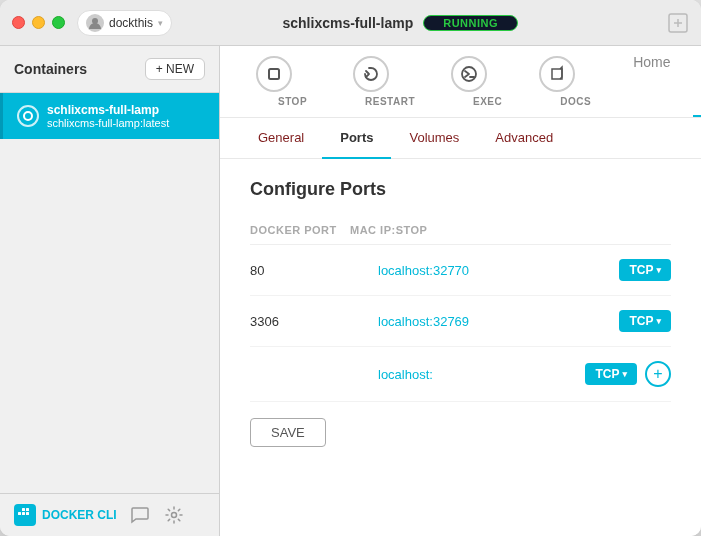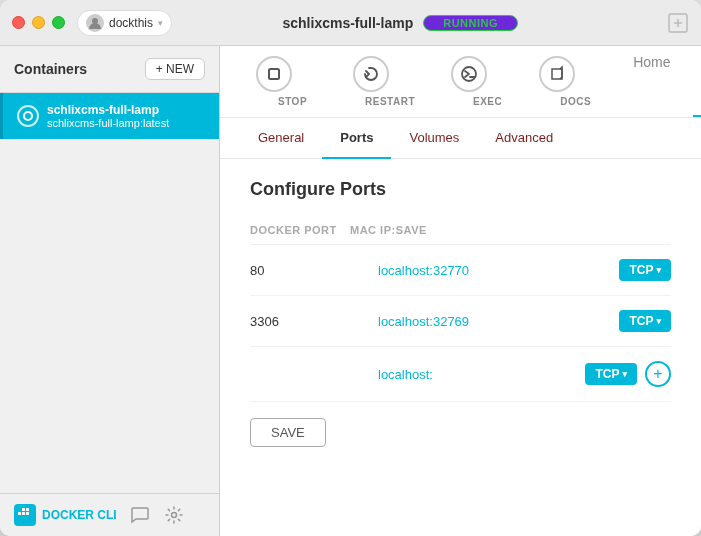--- a/index.html
+++ b/index.html
@@ -74,21 +74,21 @@
       text-align: center;
       font-size: 14px;
       font-weight: 600;
       color: #333;
       display: flex;
       align-items: center;
       justify-content: center;
       gap: 10px;
     }
     .status-badge {
-      background: #6d28d9;
+      background: #0f172a;
       border: 1.5px solid #28c941;
       border-radius: 8px;
       padding: 1px 19px;
       font-size: 11px;
       font-weight: 700;
       color: #28c941;
       letter-spacing: 0.5px;
     }
     .titlebar-right {
       width: 60px;
@@ -533,21 +533,21 @@
         <div class="sub-tab">Volumes</div>
         <div class="sub-tab">Advanced</div>
       </div>
 
       <div class="page-content">
         <div class="page-title">Configure Ports</div>
 
         <div class="ports-table">
           <div class="ports-header">
             <div class="col-docker">DOCKER PORT</div>
-            <div class="col-mac">MAC IP:SAVE</div>
+            <div class="col-mac">MAC IP:STOP</div>
           </div>
 
           <div class="port-row">
             <div class="port-num">80</div>
             <div class="port-mac">
               <span>localhost:32770</span>
             </div>
             <div class="port-protocol">
               <button class="tcp-btn">
                 <span>TCP</span>

